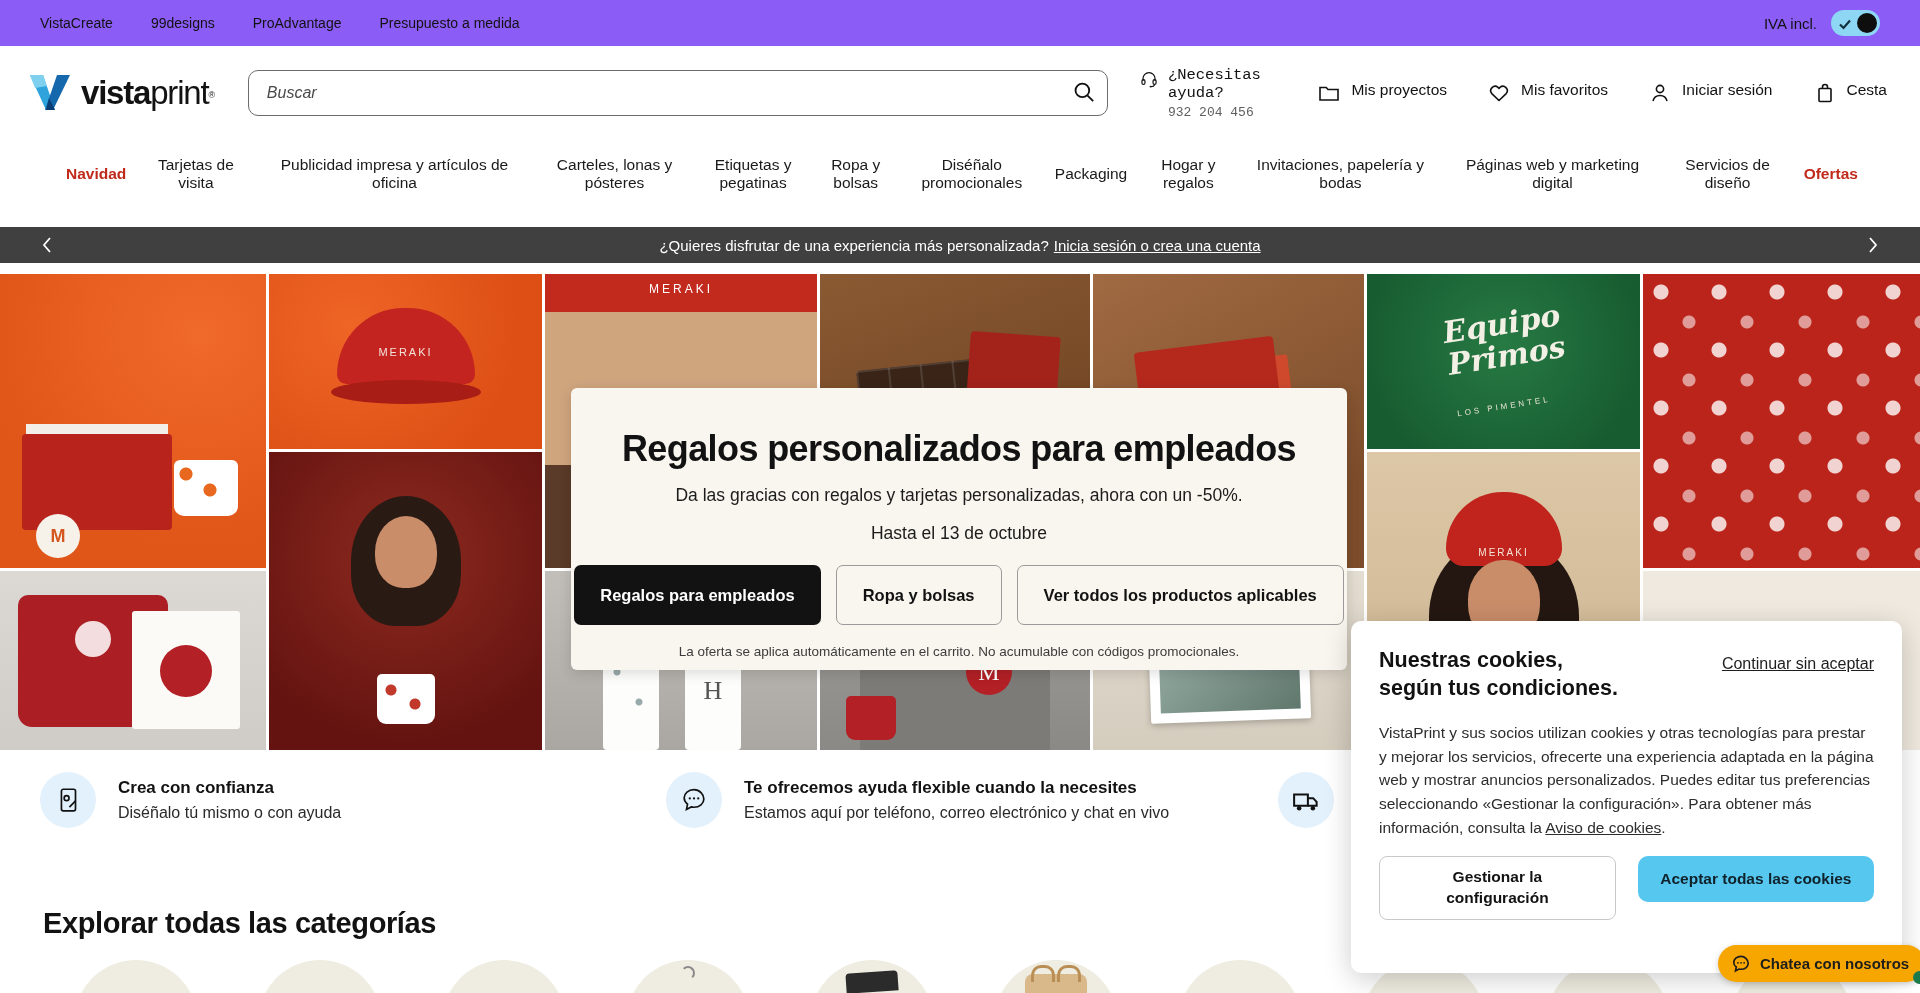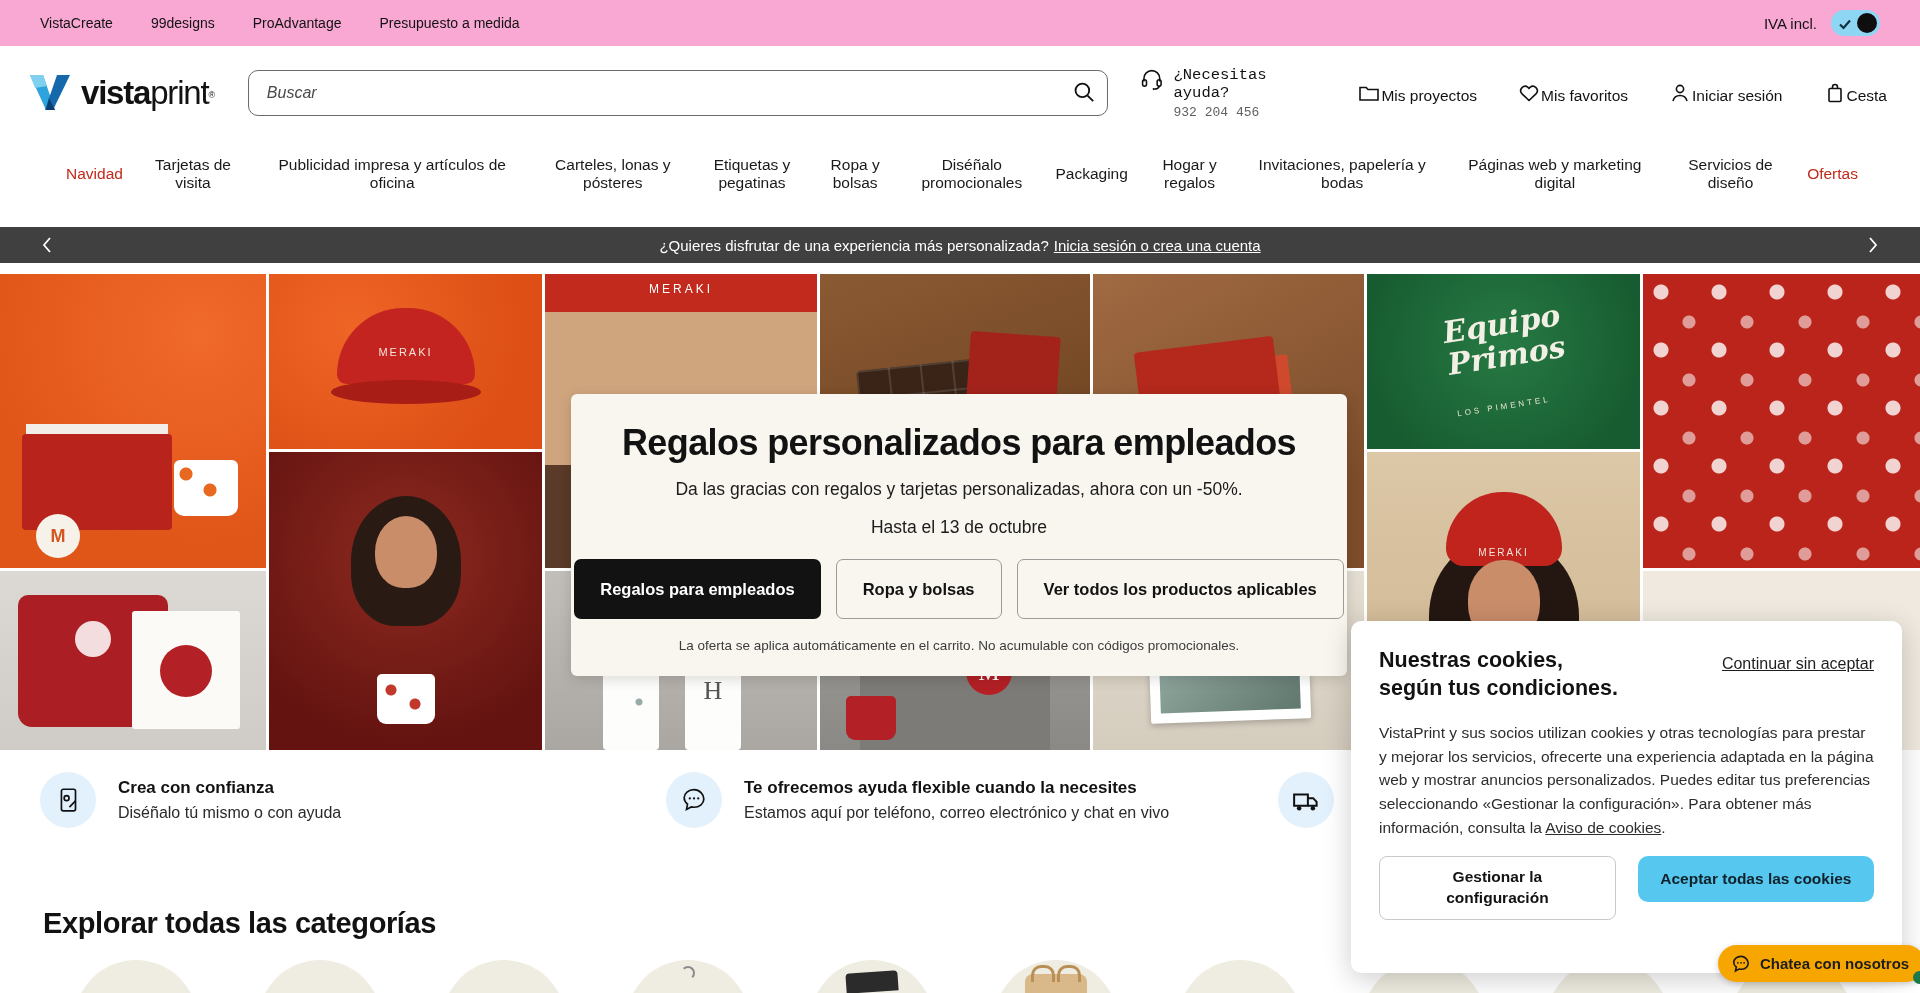--- a/index.html
+++ b/index.html
@@ -2,50 +2,50 @@
 <html><head>
 <meta charset="utf-8">
 <style>
   * { margin:0; padding:0; box-sizing:border-box; }
   html,body { background:#e9e9e9; }
   .page {
     position:relative; width:1920px; height:993px; overflow:hidden;
     background:#fff; font-family:"Liberation Sans", sans-serif; color:#111;
   }
   
-  .topbar { height:46px; background:#f9a8d4; display:flex; align-items:center; padding:0 40px; }
+  .topbar { height:46px; background:#8b5cf6; display:flex; align-items:center; padding:0 40px; }
   .topbar-links { display:flex; gap:38px; }
   .topbar-link { font-size:14px; color:#121212; cursor:pointer; }
   .topbar-right { margin-left:auto; display:flex; align-items:center; gap:14px; }
   .vat-label { font-size:15px; color:#121212; }
   .toggle { width:49px; height:26px; border-radius:14px; background:#8ed7f4; position:relative; cursor:pointer; display:flex; align-items:center; }
   .toggle svg { position:absolute; left:7px; top:7px; }
   .toggle-knob { position:absolute; right:3px; top:3px; width:20px; height:20px; border-radius:50%; background:#0e0e0e; }
   
   .header { height:94px; background:#fff; display:flex; align-items:center; padding:0 33px 0 27px; }
   .logo { display:flex; align-items:center; gap:8px; cursor:pointer; }
   .logo-text { font-size:33px; letter-spacing:-1.2px; color:#121212; }
   .logo-text b { font-weight:700; }
   .logo-reg { font-size:9px; vertical-align:6px; }
   .searchwrap { position:relative; width:860px; margin-left:34px; }
   .search-input { width:100%; height:46px; border:1px solid #6b6b6b; border-radius:10px; padding:0 73px 0 18px;
     font-family:"Liberation Sans", sans-serif; font-size:16px; font-style:italic; color:#333; background:#fff; }
   .search-input::placeholder { color:#4a4a4a; font-style:italic; }
   .search-btn { position:absolute; right:6px; top:5px; width:36px; height:36px; border:none; background:transparent; cursor:pointer; }
   .hdr-right { display:flex; align-items:center; margin-left:32px; gap:40px; flex:1; justify-content:space-between; }
-  .hdr-item { display:flex; align-items:flex-end; cursor:pointer; white-space:nowrap; }
+  .hdr-item { display:flex; align-items:flex-start; gap:10px; cursor:pointer; white-space:nowrap; }
   .hdr-item .lbl { font-size:15.5px; color:#121212; }
   .help-block { display:flex; align-items:flex-start; gap:10px; cursor:pointer; }
   .help-texts { display:flex; flex-direction:column;font-family:Liberation Mono, monospace; }
   .help-title { font-size:15.5px; color:#121212; }
   .help-phone { font-size:13px; color:#5f5f5f; margin-top:3px; }
   
   .nav { height:68px; display:flex; align-items:center; justify-content:space-between; padding:0 62px 0 66px; }
   .nav-item { font-size:15.5px; line-height:1.18; text-align:center; color:#1a1a1a; cursor:pointer; }
-  .nav-item.accent { color:#c02a1a; }
+  .nav-item.accent { color:#c02a1a;font-weight:bold; }
   .nav-item:nth-child(2){ max-width:95px; }
   .nav-item:nth-child(3){ max-width:258px; }
   .nav-item:nth-child(4){ max-width:138px; }
   .nav-item:nth-child(5){ max-width:95px; }
   .nav-item:nth-child(6){ max-width:66px; }
   .nav-item:nth-child(7){ max-width:122px; }
   .nav-item:nth-child(9){ max-width:78px; }
   .nav-item:nth-child(10){ max-width:182px; }
   .nav-item:nth-child(11){ max-width:198px; }
   .nav-item:nth-child(12){ max-width:108px; }
@@ -105,22 +105,22 @@
   .redcards { position:absolute; left:46px; top:70px; width:140px; height:96px; background:#b5281c; border-radius:4px; transform:rotate(-7deg); box-shadow:14px 18px 0 -2px #cf4a2d; }
   .frame { position:absolute; left:56px; top:24px; width:160px; height:126px; background:#fff; border-radius:2px; box-shadow:0 2px 6px rgba(0,0,0,.25); transform:rotate(-2deg); padding:10px; }
   .frame-photo { width:100%; height:100%; background:linear-gradient(135deg,#9fb6ad,#60776e); }
   .hoodie-script { position:absolute; left:50%; top:34px; transform:translateX(-50%) rotate(-9deg); width:150px; text-align:center;
     font-family:"DejaVu Serif", serif; font-style:italic; font-weight:700; color:#f2efe4; font-size:30px; line-height:1.05; }
   .hoodie-sub { position:absolute; left:50%; top:128px; transform:translateX(-50%) rotate(-9deg); color:#e8e4d4; font-size:8px; letter-spacing:3px; }
   .beanie { position:absolute; left:50%; top:40px; transform:translateX(-50%); width:116px; height:74px; background:#c0241c; border-radius:58px 58px 18px 18px; z-index:1; display:flex; align-items:flex-end; justify-content:center; color:#f3e3d9; font-size:10px; letter-spacing:2px; padding-bottom:8px; }
   .face2 { position:absolute; left:50%; top:108px; transform:translateX(-50%); width:72px; height:82px; background:#c98d6a; border-radius:48% 48% 45% 45%; z-index:1; }
   .hair2 { position:absolute; left:50%; top:86px; transform:translateX(-50%); width:150px; height:170px; background:#241711; border-radius:46% 46% 40% 40%; }
   
-  .hero-card { position:absolute; left:571px; top:120px; width:776px; height:282px; background:#f9f6ef; border-radius:6px;
-    box-shadow:0 3px 14px rgba(0,0,0,.14); text-align:center; z-index:5; padding-top:28px; }
+  .hero-card { position:absolute; left:571px; top:114px; width:776px; height:282px; background:#f9f6ef; border-radius:6px;
+    box-shadow:0 3px 14px rgba(0,0,0,.14); text-align:center; z-index:5; padding-top:40px; }
   .hero-title { font-size:36px; font-weight:800; letter-spacing:-0.6px; color:#121212; }
   .hero-sub { margin-top:15px; font-size:17.5px; color:#1c1c1c; }
   .hero-date { margin-top:17px; font-size:17.5px; color:#1c1c1c; }
   .hero-btns { margin-top:21px; display:flex; justify-content:center; gap:15px; }
   .hbtn { height:60px; border-radius:7px; font-family:"Liberation Sans", sans-serif; font-size:16.5px; font-weight:700; cursor:pointer; padding:0 26px; }
   .hbtn.primary { background:#121212; color:#fff; border:none; }
   .hbtn.secondary { background:transparent; color:#121212; border:1px solid #9b9b9b; }
   .hero-fine { margin-top:19px; font-size:13.5px; color:#3c3c3c; }
   
   .features { position:relative; height:95px; background:#fff; }

